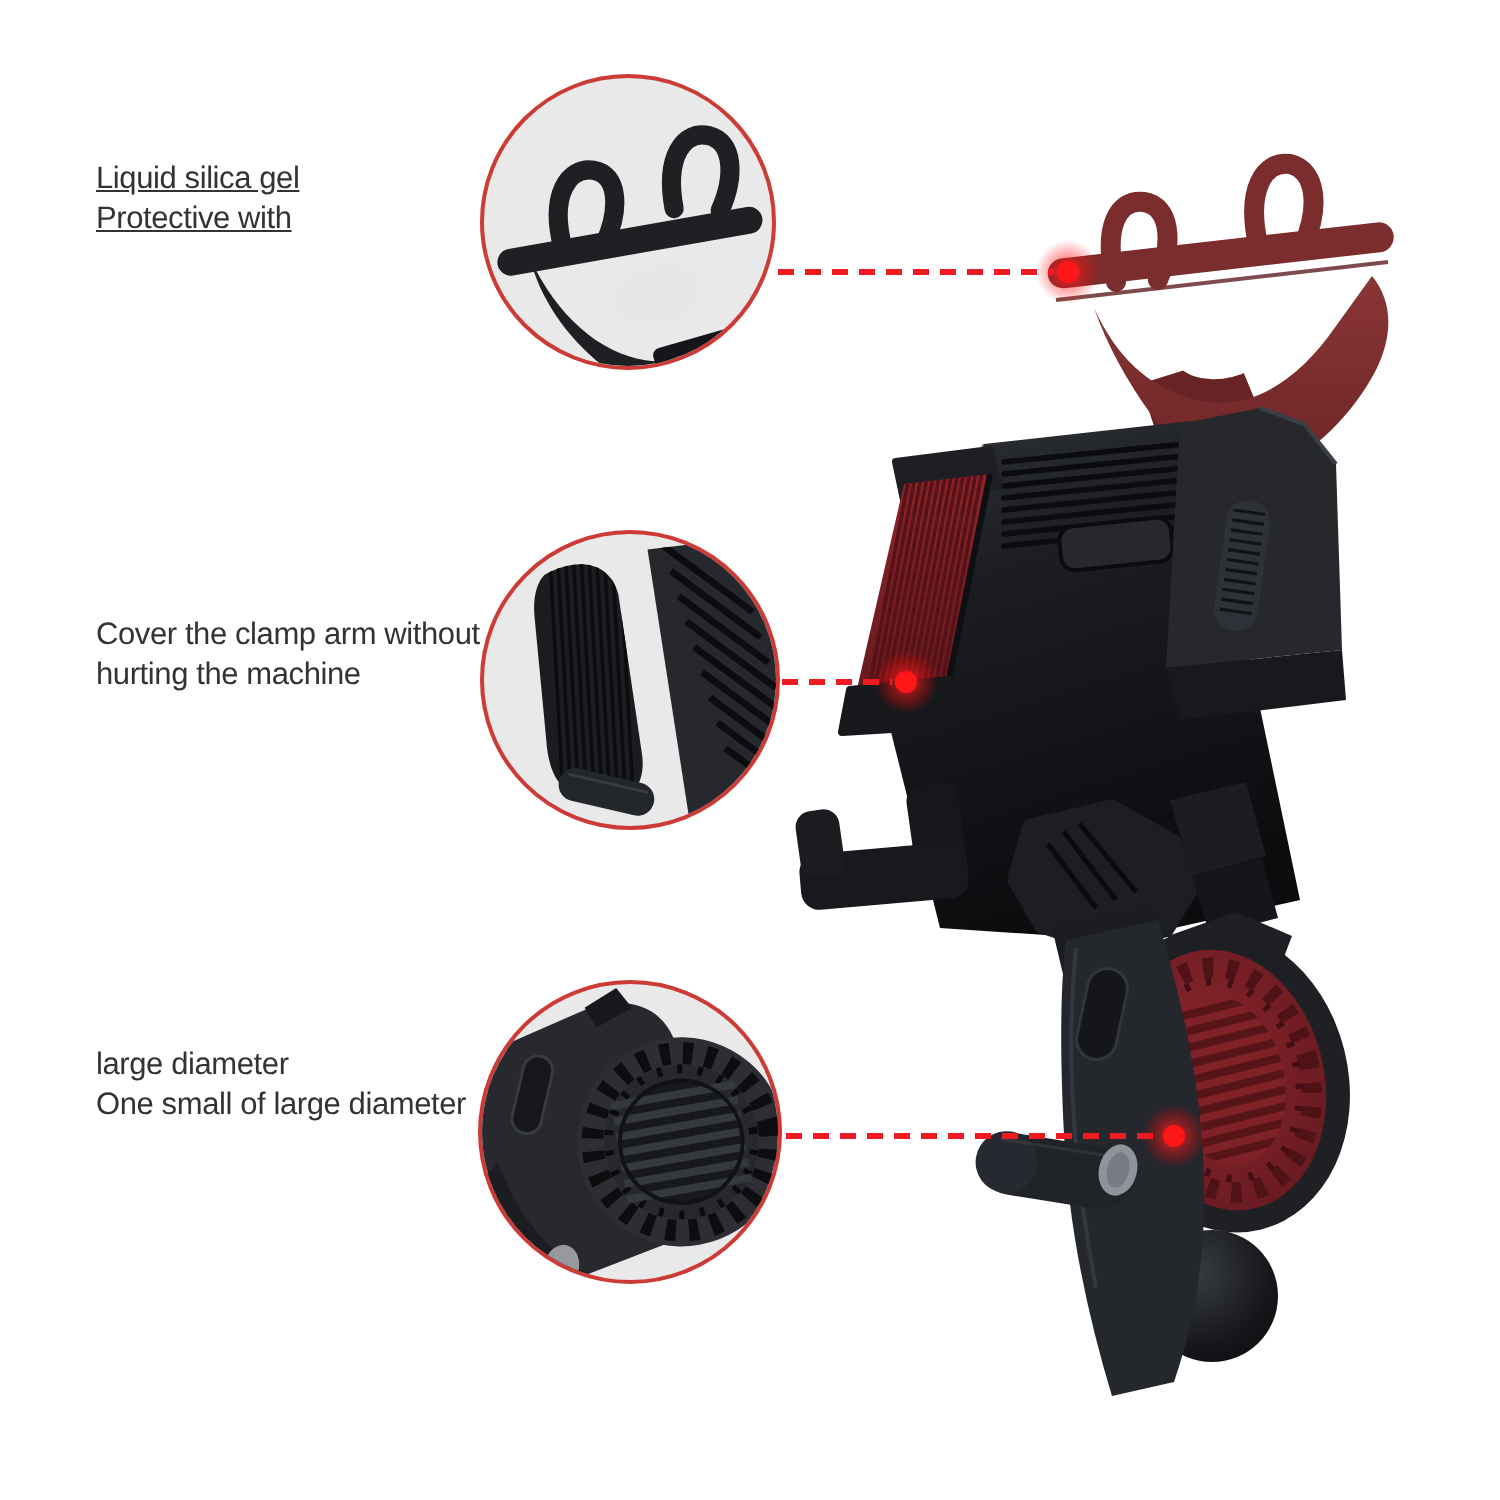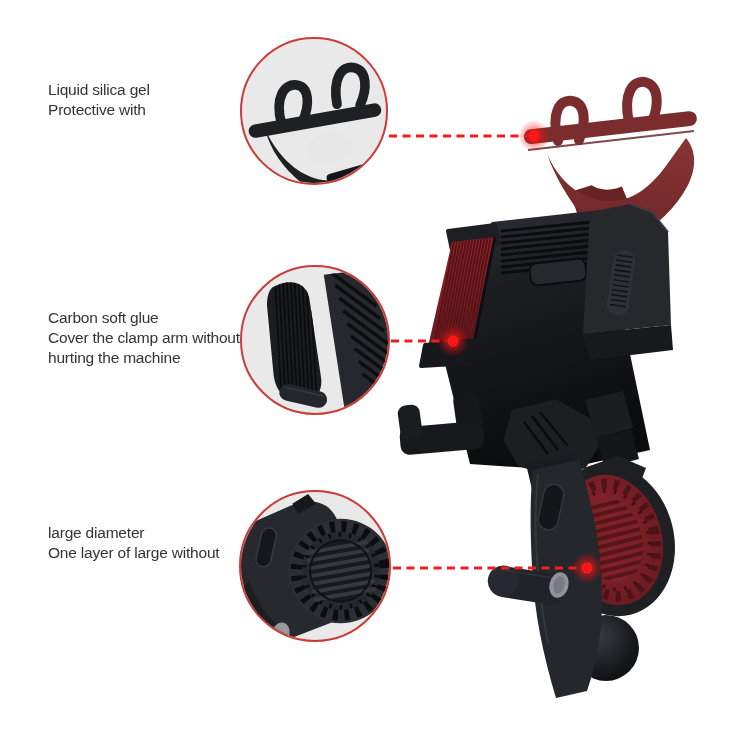--- a/index.html
+++ b/index.html
@@ -30,34 +30,33 @@
   .maroon{fill:var(--strap-maroon);}
   .maroonS{stroke:var(--strap-maroon);stroke-width:10;fill:none;stroke-linecap:round;}
   .ink{fill:#1e2023;}
   .loopstroke{stroke:#1e2023;stroke-width:10;fill:none;stroke-linecap:round;}
 </style>
 </head>
 <body>
 
 <div class="stage">
 
-  <div class="note" style="left:48px;top:80px;">
+  <div class="note" style="left:48px;top:80px;text-decoration:underline;">
     <div class="note-line">Liquid silica gel</div>
     <div class="note-line">Protective with</div>
   </div>
 
   <div class="note" style="left:48px;top:308px;">
-    <div class="note-line">Carbon soft glue</div>
     <div class="note-line">Cover the clamp arm without</div>
     <div class="note-line">hurting the machine</div>
   </div>
 
   <div class="note" style="left:48px;top:523px;">
     <div class="note-line">large diameter</div>
-    <div class="note-line">One layer of large without</div>
+    <div class="note-line">One small of large diameter</div>
   </div>
 
   <div class="callout" style="left:240px;top:37px;width:148px;height:148px;">
     <svg viewBox="0 0 150 150">
       <path class="ink" d="M24,94 C38,124 60,143 84,147 C104,150 123,139 138,119 L150,99 L150,150 L62,150 C42,134 29,114 24,94 Z"></path>
       <ellipse cx="91" cy="113" rx="24" ry="16" transform="rotate(-14 91 113)" fill="#e7e7e7"></ellipse>
       <rect x="90" y="134" width="52" height="28" rx="4" transform="rotate(-16 116 148)" fill="#15161a"></rect>
       <rect class="ink" x="6" y="78" width="140" height="14" rx="7" transform="rotate(-10 76 85)"></rect>
       <path class="loopstroke" d="M41,88 C34,61 44,46 57,48 C70,50 71,68 63,86"></path>
       <path class="loopstroke" d="M99,68 C94,41 104,27 117,30 C130,33 131,51 123,69"></path>

